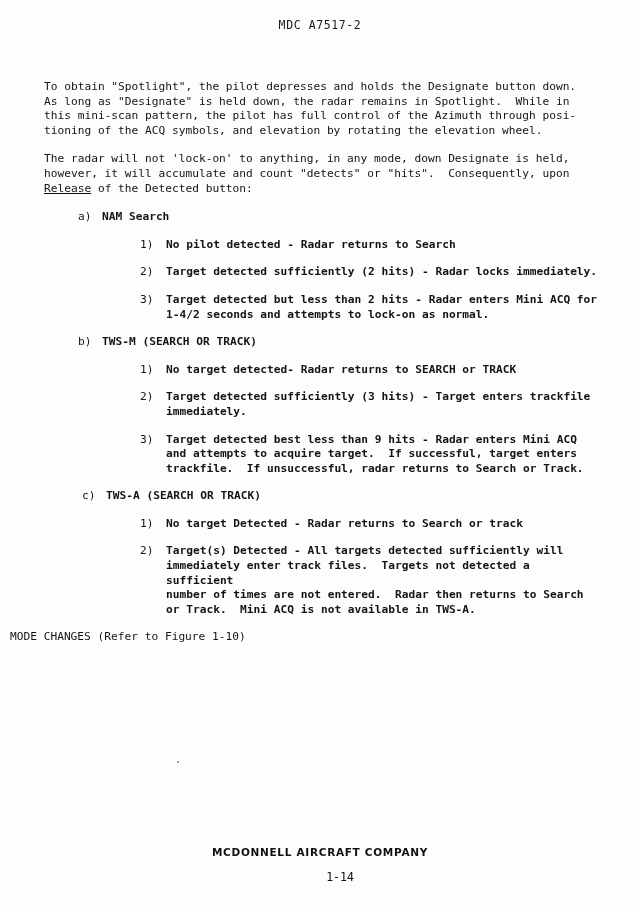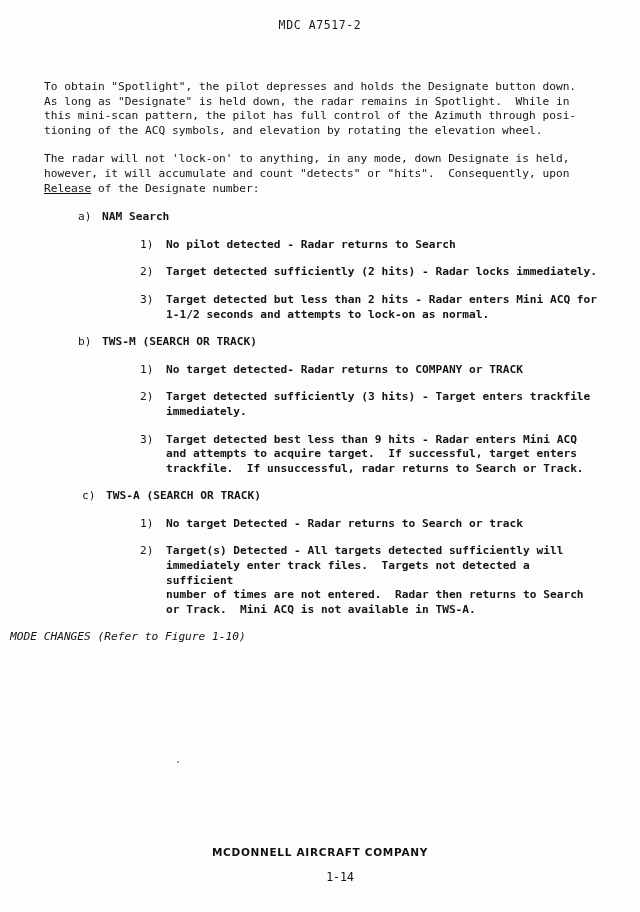--- a/index.html
+++ b/index.html
@@ -68,21 +68,20 @@
   .lvl2 .item-label {
     width: 26px;
   }
   .group {
     margin-bottom: 2px;
   }
   .mode-changes {
     margin-top: 6px;
     margin-left: -34px;
     white-space: pre;
-    font-style: italic;
   }
   .footer-company {
     position: absolute;
     bottom: 54px;
     left: 0;
     width: 640px;
     text-align: center;
     font-family: "DejaVu Sans", sans-serif;
     font-weight: bold;
     font-size: 10.5px;
@@ -118,50 +117,50 @@
 
   <div class="body-text">
 
     <p class="para">To obtain "Spotlight", the pilot depresses and holds the Designate button down.
 As long as "Designate" is held down, the radar remains in Spotlight.  While in
 this mini-scan pattern, the pilot has full control of the Azimuth through posi-
 tioning of the ACQ symbols, and elevation by rotating the elevation wheel.</p>
 
     <p class="para"><span>The radar will not 'lock-on' to anything, in any mode, down Designate is held,
 however, it will accumulate and count "detects" or "hits".  Consequently, upon</span>
-<span class="underline">Release</span><span> of the Designate number:</span></p>
+<span class="underline">Release</span><span> of the Detected button:</span></p>
 
     <div class="group">
       <div class="item-row lvl1">
         <span class="item-label">a)</span>
         <span class="item-text">NAM Search</span>
       </div>
       <div class="item-row lvl2">
         <span class="item-label">1)</span>
         <span class="item-text">No pilot detected - Radar returns to Search</span>
       </div>
       <div class="item-row lvl2">
         <span class="item-label">2)</span>
         <span class="item-text">Target detected sufficiently (2 hits) - Radar locks immediately.</span>
       </div>
       <div class="item-row lvl2">
         <span class="item-label">3)</span>
         <span class="item-text">Target detected but less than 2 hits - Radar enters Mini ACQ for
-1-1/2 seconds and attempts to lock-on as normal.</span>
+1-4/2 seconds and attempts to lock-on as normal.</span>
       </div>
     </div>
 
     <div class="group">
       <div class="item-row lvl1">
         <span class="item-label">b)</span>
         <span class="item-text">TWS-M (SEARCH OR TRACK)</span>
       </div>
       <div class="item-row lvl2">
         <span class="item-label">1)</span>
-        <span class="item-text">No target detected- Radar returns to COMPANY or TRACK</span>
+        <span class="item-text">No target detected- Radar returns to SEARCH or TRACK</span>
       </div>
       <div class="item-row lvl2">
         <span class="item-label">2)</span>
         <span class="item-text">Target detected sufficiently (3 hits) - Target enters trackfile
 immediately.</span>
       </div>
       <div class="item-row lvl2">
         <span class="item-label">3)</span>
         <span class="item-text">Target detected best less than 9 hits - Radar enters Mini ACQ
 and attempts to acquire target.  If successful, target enters

